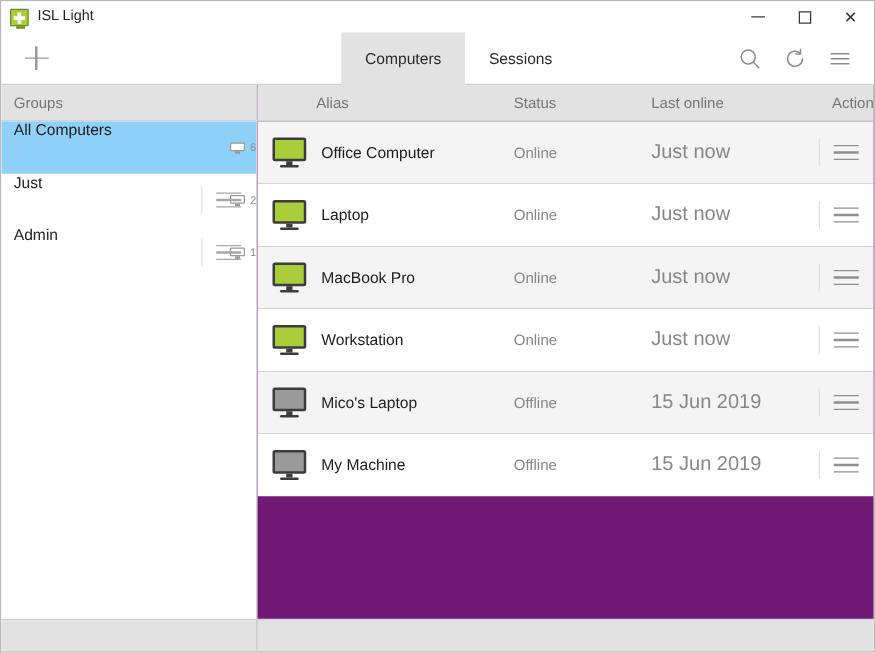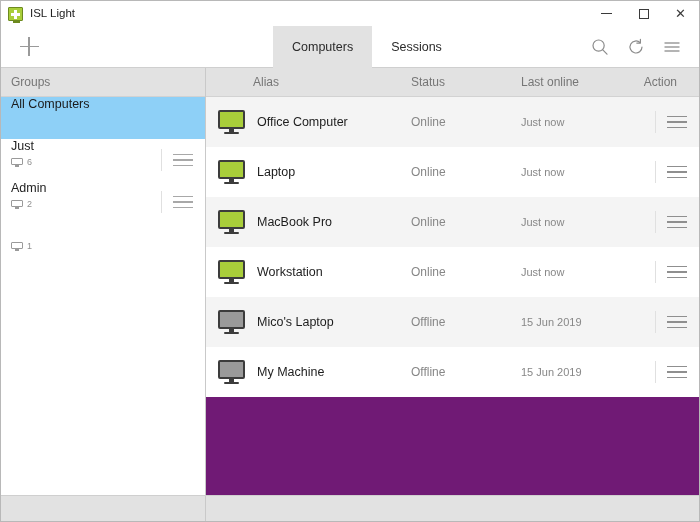--- a/index.html
+++ b/index.html
@@ -162,22 +162,22 @@
     border-bottom: 1px solid #d2d2d2;
   }
   .group-list {
     flex: 1 1 auto;
     overflow: hidden;
   }
   .group-item {
     position: relative;
     height: 42px;
     display: flex;
-    flex-direction: column;
-    justify-content: flex-start;
+    flex-direction: row;
+    justify-content: space-between;
     padding-left: 10px;
     gap: 44px;
   }
   .group-item.selected { background: #8ed0f7; }
   .group-item.selected .gname { color: #1b1b1b; }
   .gname {
     font-size: 12.5px;
     color: #222222;
     line-height: 14px;
     margin-bottom: 2px;
@@ -244,21 +244,21 @@
     background: #e2e2e2;
     border-bottom: 1px solid #d2d2d2;
     display: flex;
     align-items: center;
     font-size: 12px;
     color: #767676;
   }
   .col-alias   { flex: 0 0 205px; padding-left: 47px; }
   .col-status  { flex: 0 0 110px; }
   .col-last    { flex: 0 0 110px; }
-  .col-action  { flex: 1 1 auto; text-align: right; padding-right: 22px; }
+  .col-action  { flex: 1 1 auto; text-align: right; }
 
   .table-body {
     flex: 1 1 auto;
     overflow: hidden;
   }
   .row {
     height: 50px;
     display: flex;
     align-items: center;
     background: #ffffff;
@@ -298,21 +298,21 @@
     color: #1d1d1d;
     white-space: nowrap;
   }
   .cell-status {
     flex: 0 0 110px;
     font-size: 12px;
     color: #878787;
   }
   .cell-last {
     flex: 0 0 110px;
-    font-size: 11px;
+    font-size: 16px;
     color: #878787;
   }
   .cell-action {
     flex: 1 1 auto;
     position: relative;
     height: 50px;
   }
   .row-divider {
     position: absolute;
     right: 43px;

